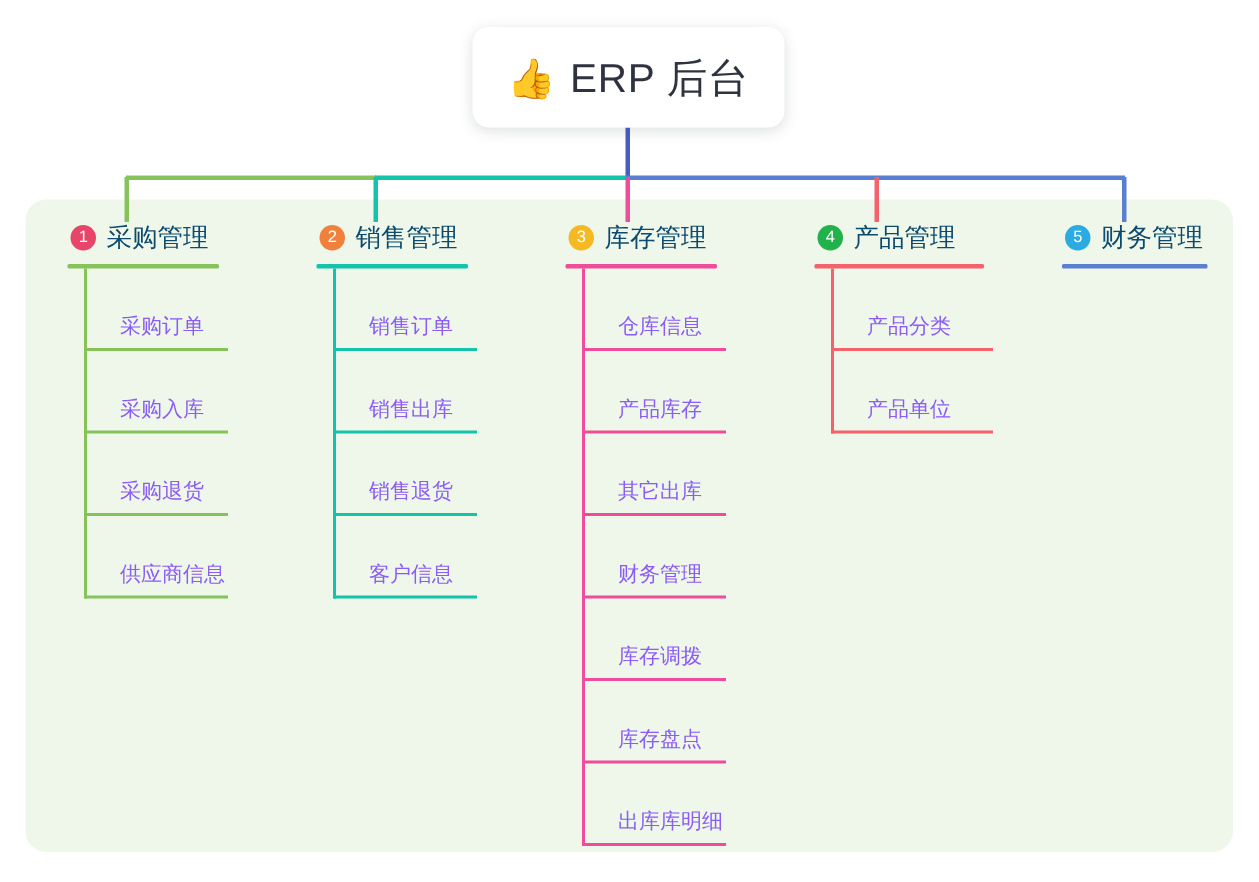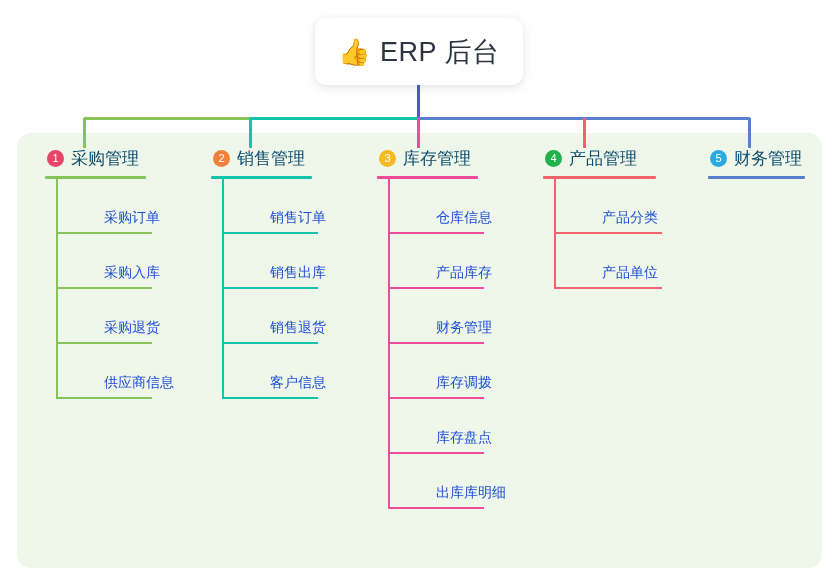--- a/index.html
+++ b/index.html
@@ -120,24 +120,23 @@
   .leaf {
     position: relative;
     height: 55px;
     box-sizing: border-box;
     padding-left: 24px;
     display: flex;
     align-items: flex-end;
   }
   .leaf-label {
     font-size: 14px;
-    color: #1d4ed8;
+    color: #8b5cf6;
     white-space: nowrap;
     padding-bottom: 7px;
-    margin-left: 24px;
   }
   .leaf-rule {
     position: absolute;
     left: 0;
     bottom: 0;
     height: 2px;
     width: 96px;
   }
 </style>
 </head>
@@ -230,20 +229,24 @@
           <div class="spine" style="background: rgb(239, 76, 154);"></div>
           <div class="leaf">
             <span class="leaf-label">仓库信息</span>
             <div class="leaf-rule" style="background: rgb(239, 76, 154); width: 96px;"></div>
           </div>
           <div class="leaf">
             <span class="leaf-label">产品库存</span>
             <div class="leaf-rule" style="background: rgb(239, 76, 154); width: 96px;"></div>
           </div>
           <div class="leaf">
+            <span class="leaf-label">其它出库</span>
+            <div class="leaf-rule" style="background: rgb(239, 76, 154); width: 96px;"></div>
+          </div>
+          <div class="leaf">
             <span class="leaf-label">财务管理</span>
             <div class="leaf-rule" style="background: rgb(239, 76, 154); width: 96px;"></div>
           </div>
           <div class="leaf">
             <span class="leaf-label">库存调拨</span>
             <div class="leaf-rule" style="background: rgb(239, 76, 154); width: 96px;"></div>
           </div>
           <div class="leaf">
             <span class="leaf-label">库存盘点</span>
             <div class="leaf-rule" style="background: rgb(239, 76, 154); width: 96px;"></div>

